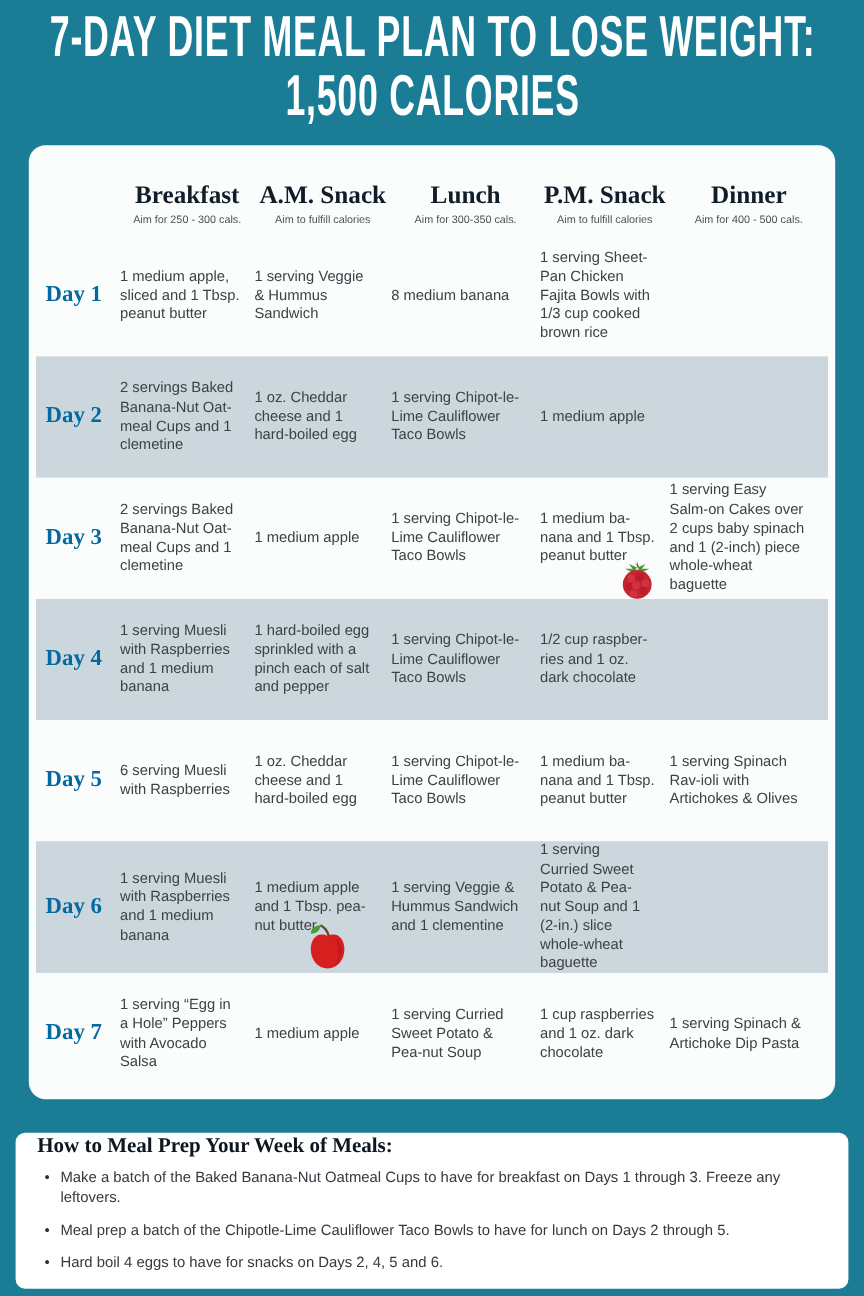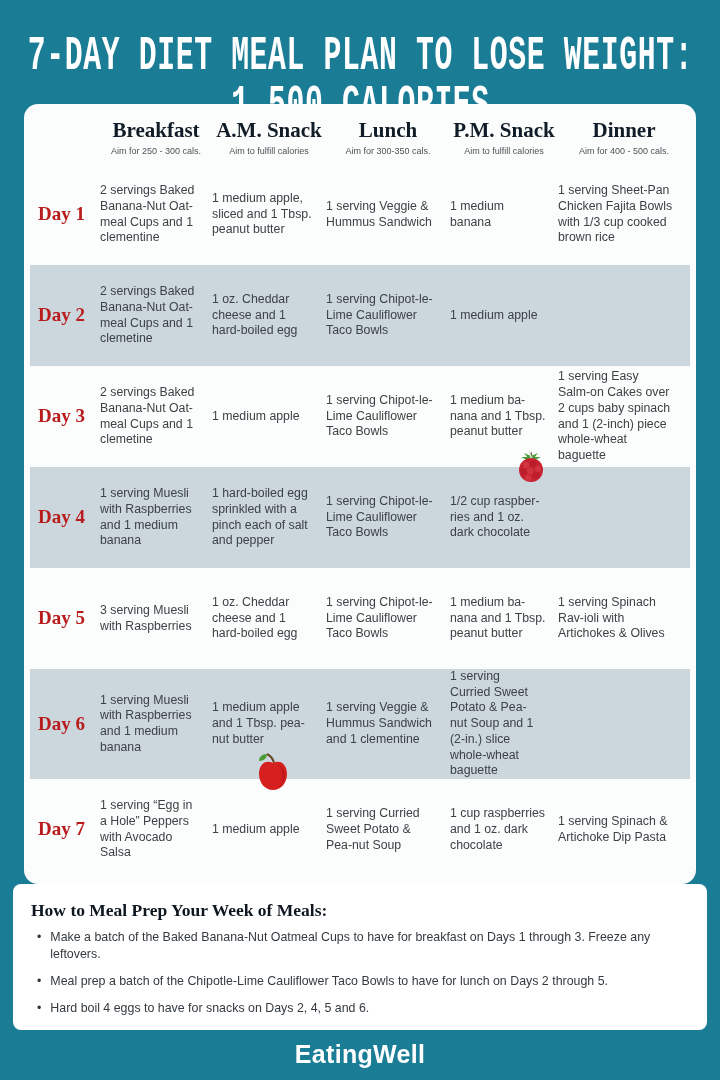--- a/index.html
+++ b/index.html
@@ -4,32 +4,32 @@
 <style>
   html,body { margin:0; padding:0; }
   body {
     width:720px; height:1080px;
     background:#1a7c95;
     font-family:"Liberation Sans", sans-serif;
     overflow:hidden;
   }
   
   .title-block {
-    height:104px; box-sizing:border-box; padding-top:32px;
-    display:flex; align-items:flex-start; justify-content:center;font-family:Liberation Mono, monospace;
+    height:121px; box-sizing:border-box; padding-top:8px;
+    display:flex; align-items:flex-start; justify-content:center;
   }
   .title {
     color:#ffffff; font-weight:700; font-size:48px; line-height:1.02;
     text-align:center; transform:scaleX(0.62); transform-origin:50% 0;
     white-space:nowrap; letter-spacing:1px;
   }
   
   .table-card {
     position:relative; margin:0 24px; background:#fbfcfc;
-    border-radius:14px; padding-top:5px; padding-bottom:4px;
+    border-radius:14px; padding-top:20px; padding-bottom:4px;
   }
   .grid-row {
     display:grid;
     grid-template-columns:70px 112px 114px 124px 108px 1fr;
     padding:0 6px;
   }
   .header-row { height:55px; align-items:center; }
   .hcell { text-align:center; }
   .hlabel {
     font-family:"Liberation Serif", serif; font-weight:700;
@@ -38,31 +38,31 @@
   .hsub { font-size:9px; color:#4c5358; margin-top:3px; }
   .day-row { min-height:101px; align-items:center; }
   .rows > .day-row:nth-child(even) {
     background-color:#cbd6dd; background-clip:content-box;
   }
   .cell {
     font-size:12.3px; color:#3d4247; line-height:1.28; padding-right:12px;
   }
   .cell.day {
     font-family:"Liberation Serif", serif; font-weight:700;
-    font-size:19px; color:#b91c1c; padding-left:8px; padding-right:0;
+    font-size:19px; color:#0369a1; padding-left:8px; padding-right:0;
   }
   .cell.dinner { padding-right:16px; }
   
   .fruit { position:absolute; pointer-events:none; }
   .raspberry-pos { left:492px; top:346px; }
   .apple-pos { left:232px; top:648px; }
   
   .prep-card {
-    margin:0 13px 0; background:#ffffff; border-radius:8px;
-    padding:16px 18px 2px; box-sizing:border-box;
+    margin:28px 13px 0; background:#ffffff; border-radius:8px;
+    padding:0 18px 2px; box-sizing:border-box;
   }
   .prep-title {
     font-family:"Liberation Serif", serif; font-weight:700;
     font-size:17.5px; color:#0e1720; margin:0 0 8px;
   }
   ul.bullets { list-style:none; margin:0; padding:0 0 0 6px; }
   .bullet {
     display:flex; gap:9px; font-size:12.4px; color:#333a40;
     line-height:1.32; margin-bottom:11px;
   }
@@ -108,24 +108,23 @@
   </div>
 
   <div class="hcell">
     <div class="hlabel">Dinner</div>
     <div class="hsub">Aim for 400 - 500 cals.</div>
   </div>
 </div>
     <div class="rows">
   <div class="grid-row day-row">
     <div class="cell day">Day 1</div>
-    <div class="cell">2 servings Baked Banana-Nut Oat-meal Cups and 1 clementine</div>
     <div class="cell">1 medium apple, sliced and 1 Tbsp. peanut butter</div>
     <div class="cell">1 serving Veggie &amp; Hummus Sandwich</div>
-    <div class="cell">1 medium banana</div>
+    <div class="cell">8 medium banana</div>
     <div class="cell dinner">1 serving Sheet-Pan Chicken Fajita Bowls with 1/3 cup cooked brown rice</div>
   </div>
 
   <div class="grid-row day-row">
     <div class="cell day">Day 2</div>
     <div class="cell">2 servings Baked Banana-Nut Oat-meal Cups and 1 clemetine</div>
     <div class="cell">1 oz. Cheddar cheese and 1 hard-boiled egg</div>
     <div class="cell">1 serving Chipot-le-Lime Cauliflower Taco Bowls</div>
     <div class="cell">1 medium apple</div>
   </div>
@@ -142,21 +141,21 @@
   <div class="grid-row day-row">
     <div class="cell day">Day 4</div>
     <div class="cell">1 serving Muesli with Raspberries and 1 medium banana</div>
     <div class="cell">1 hard-boiled egg sprinkled with a pinch each of salt and pepper</div>
     <div class="cell">1 serving Chipot-le-Lime Cauliflower Taco Bowls</div>
     <div class="cell">1/2 cup raspber-ries and 1 oz. dark chocolate</div>
   </div>
 
   <div class="grid-row day-row">
     <div class="cell day">Day 5</div>
-    <div class="cell">3 serving Muesli with Raspberries</div>
+    <div class="cell">6 serving Muesli with Raspberries</div>
     <div class="cell">1 oz. Cheddar cheese and 1 hard-boiled egg</div>
     <div class="cell">1 serving Chipot-le-Lime Cauliflower Taco Bowls</div>
     <div class="cell">1 medium ba-nana and 1 Tbsp. peanut butter</div>
     <div class="cell dinner">1 serving Spinach Rav-ioli with Artichokes &amp; Olives</div>
   </div>
 
   <div class="grid-row day-row">
     <div class="cell day">Day 6</div>
     <div class="cell">1 serving Muesli with Raspberries and 1 medium banana</div>
     <div class="cell">1 medium apple and 1 Tbsp. pea-nut butter</div>

